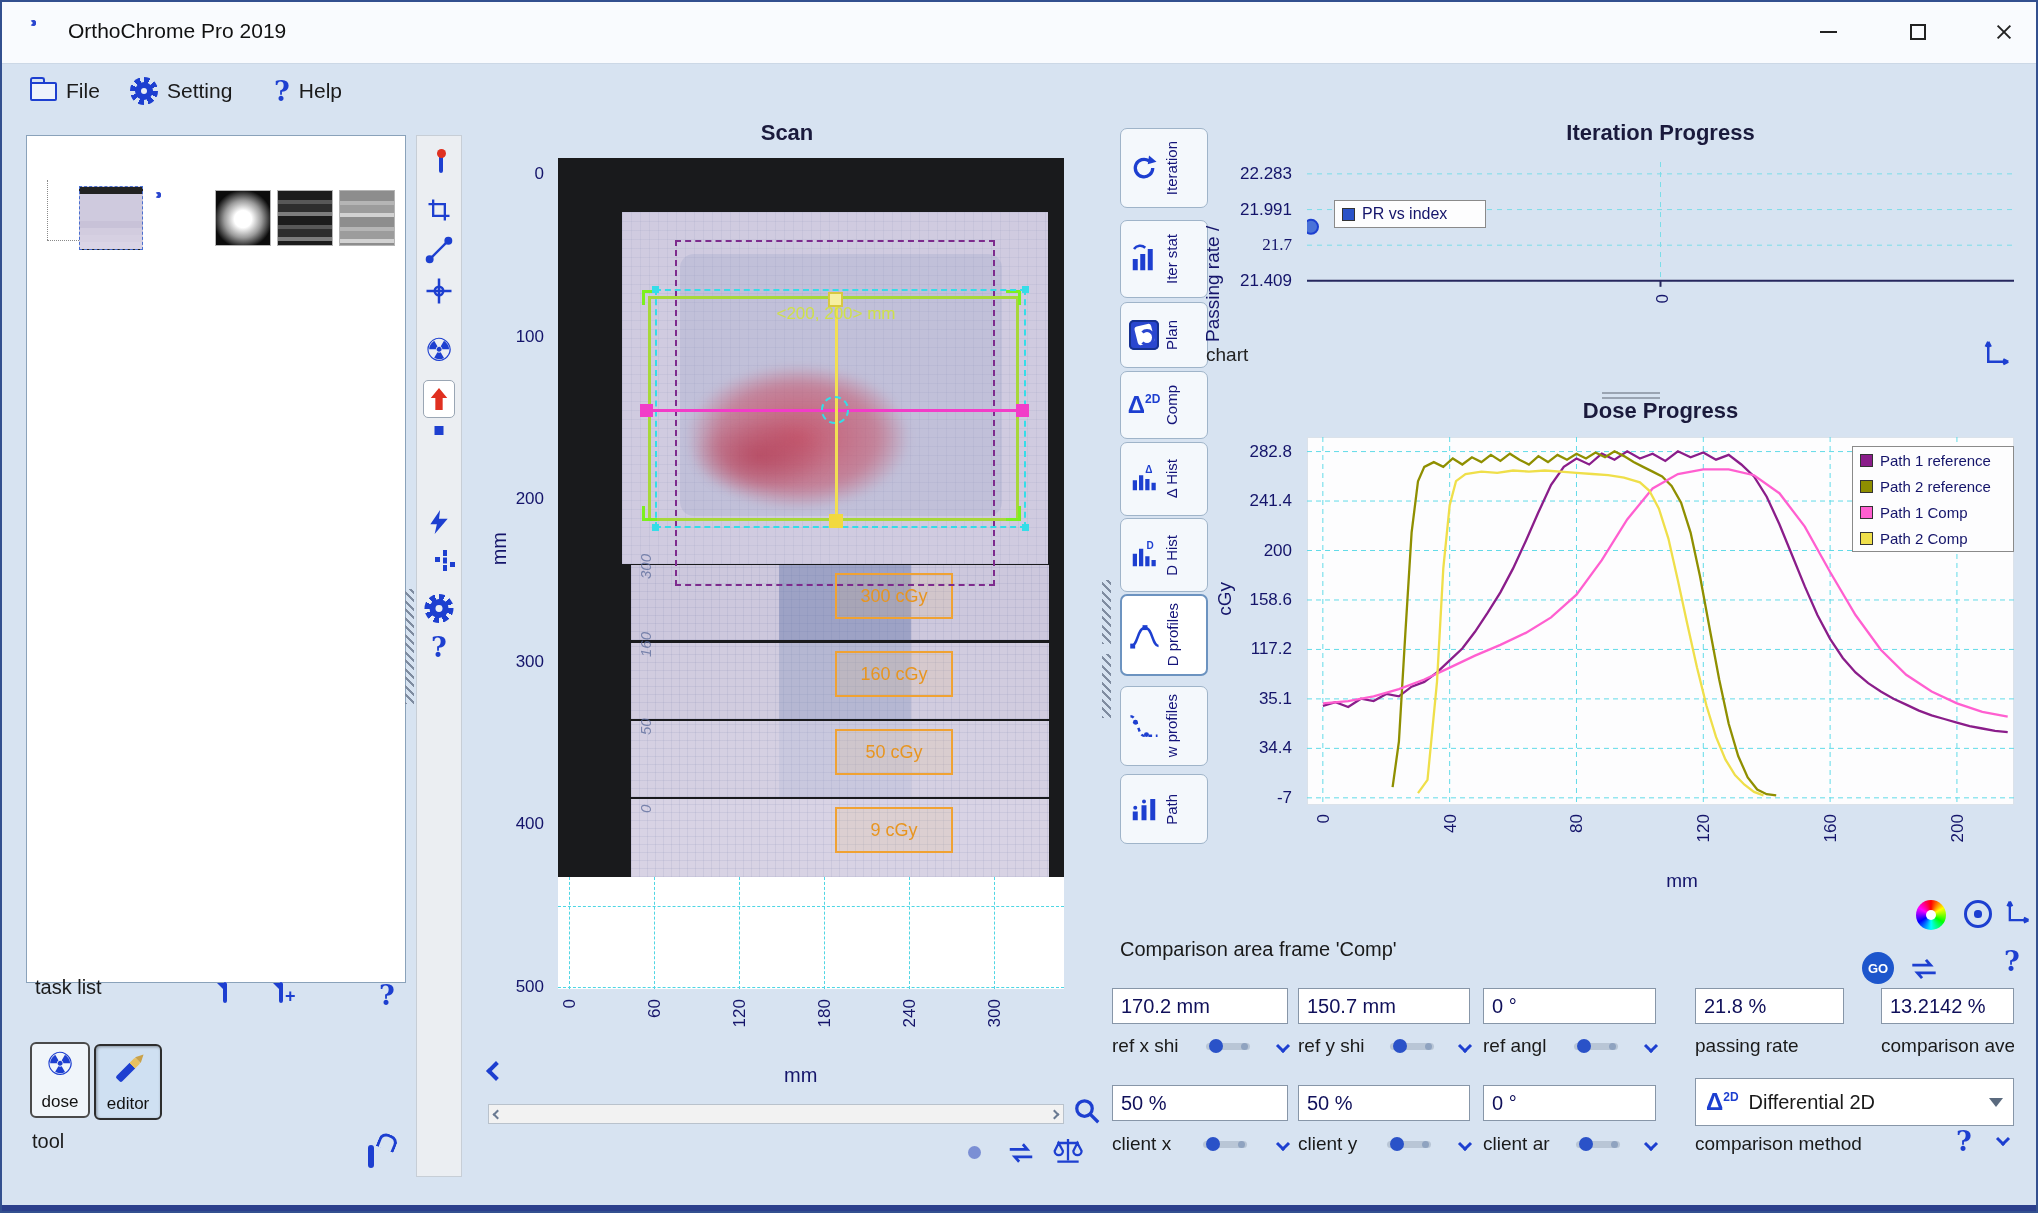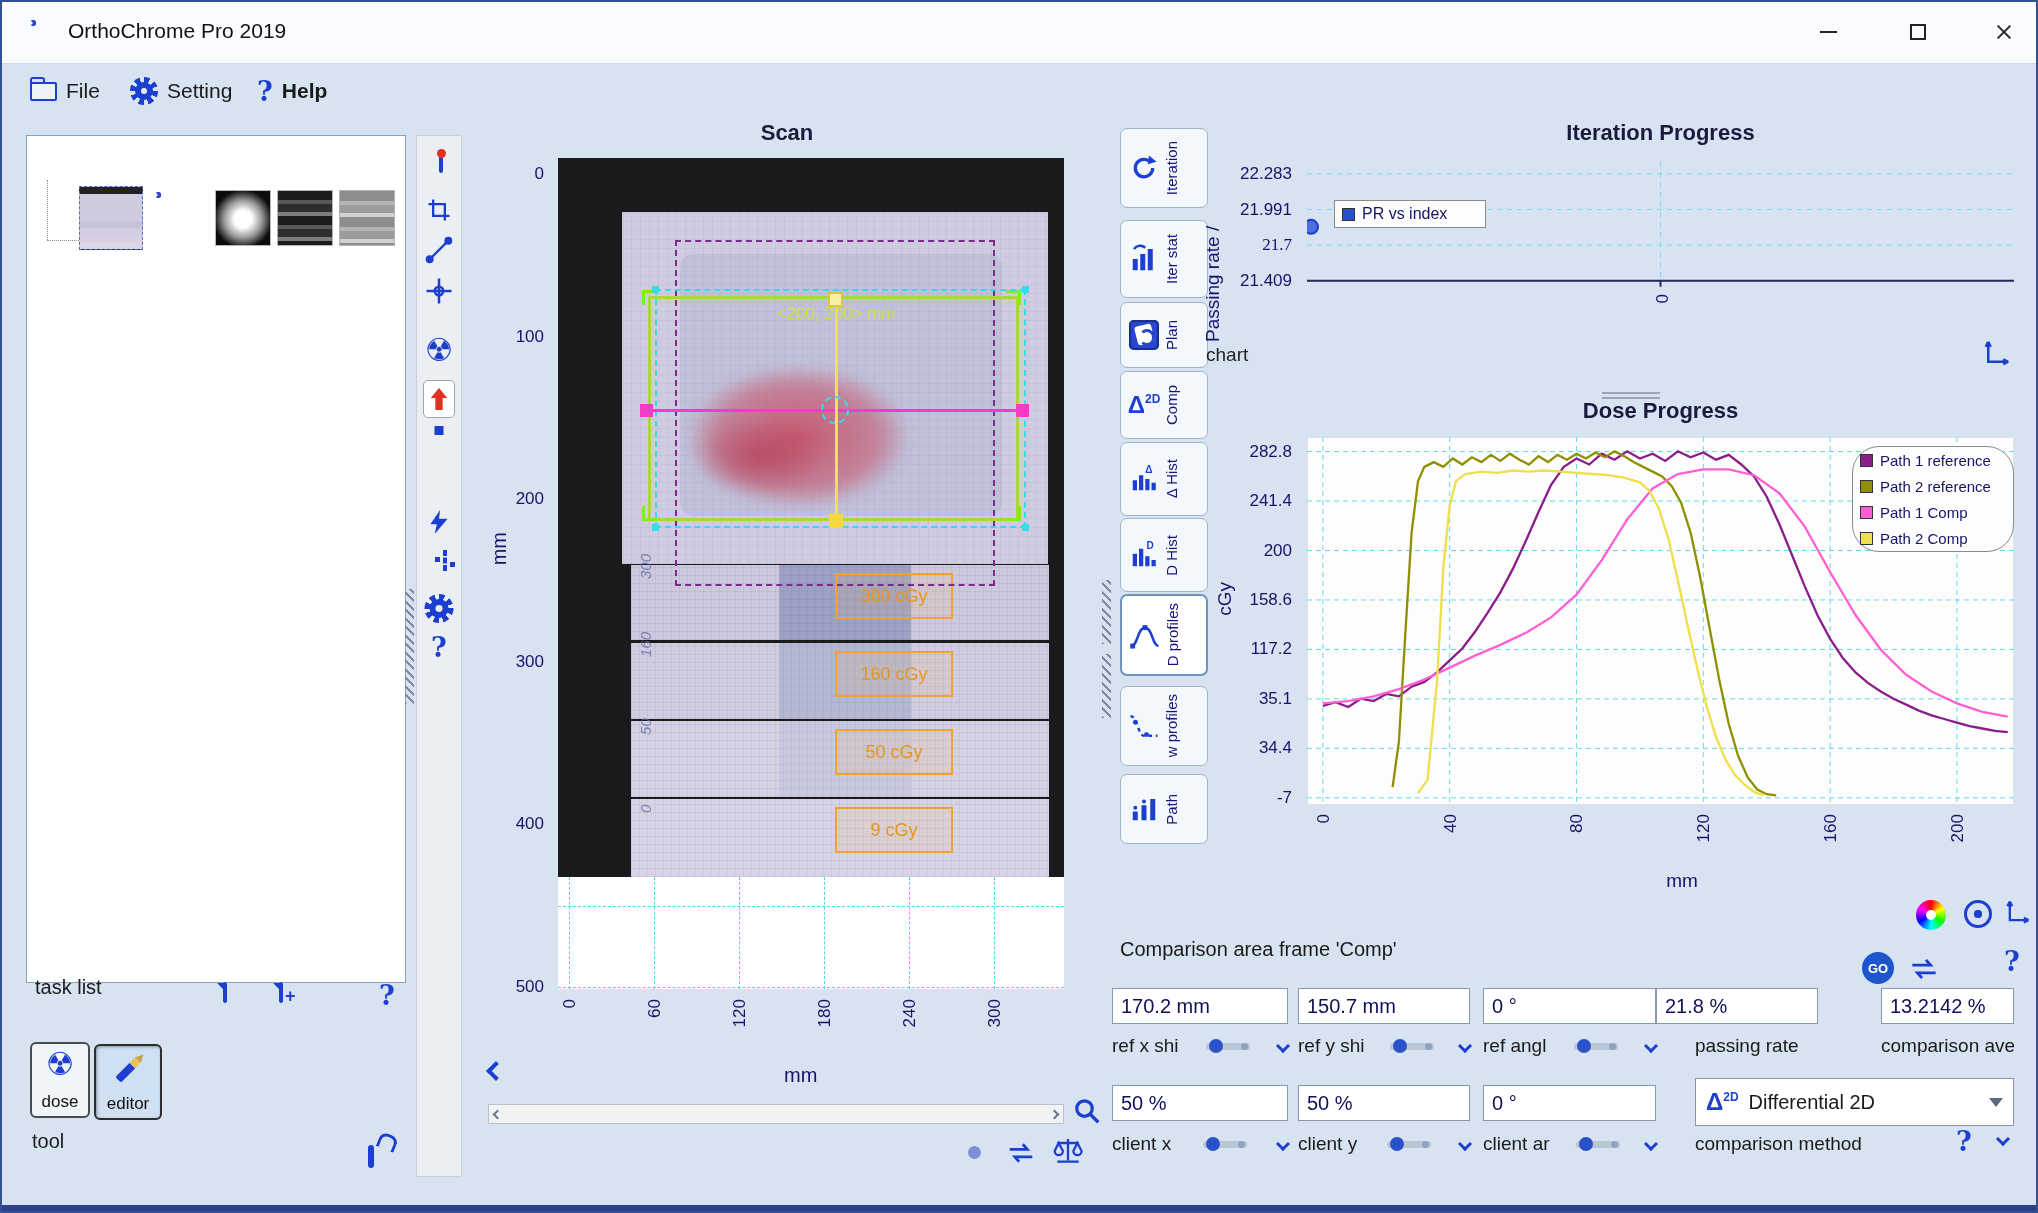--- a/index.html
+++ b/index.html
@@ -167,21 +167,21 @@
 
   
   <div class="menu-item" style="left:28px;">
     <span class="folder"></span>
     <span>File</span>
   </div>
   <div class="menu-item" style="left:128px;">
     <span class="gear" style="width:28px;height:28px;"></span>
     <span>Setting</span>
   </div>
-  <div class="menu-item" style="left:255px;font-weight:bold;">
+  <div class="menu-item" style="left:272px;">
     <span class="qmark"></span>
     <span>Help</span>
   </div>
 
   
   <div class="leftpanel">
     <div class="dotted-v" style="left:20px;top:44px;height:60px;"></div>
     <div class="dotted-h" style="left:20px;top:104px;width:32px;"></div>
 
     <div class="thumb thumb-film" style="left:52px;top:50px;width:64px;height:64px;border:1.5px dashed #4a6fd0;"></div>
@@ -528,21 +528,21 @@
     </svg>
   <div id="prof-xticks" class="abs" style="left:1305px;top:808px;width:707px;height:58px;">
       <div class="tickXv" style="left: 6.85202px;">0</div>
       <div class="tickXv" style="left: 133.668px;">40</div>
       <div class="tickXv" style="left: 260.484px;">80</div>
       <div class="tickXv" style="left: 387.3px;">120</div>
       <div class="tickXv" style="left: 514.117px;">160</div>
       <div class="tickXv" style="left: 640.933px;">200</div>
     </div>
   <div class="abs navy" style="left:1640px;top:868px;width:80px;text-align:center;font-size:19px;">mm</div>
-  <div id="prof-legend" class="legendbox" style="left:1850px;top:444px;width:162px;font-size:15px;border-radius:27px;">
+  <div id="prof-legend" class="legendbox" style="left:1850px;top:444px;width:162px;font-size:15px;">
     <div class="legrow">
         <span class="swatch" style="background: rgb(138, 29, 138);"></span>
         <span>Path 1 reference</span>
       </div>
     <div class="legrow">
         <span class="swatch" style="background: rgb(143, 143, 0);"></span>
         <span>Path 2 reference</span>
       </div>
     <div class="legrow">
         <span class="swatch" style="background: rgb(255, 95, 208);"></span>
@@ -570,21 +570,21 @@
   </span>
   <span class="gear abs" style="left:1956px;top:950px;width:30px;height:30px;"></span>
   <span class="qmark abs" style="left:2002px;top:944px;"></span>
 
   
   <div class="abs" style="left:1118px;top:936px;font-size:20px;">Comparison area frame 'Comp'</div>
 
   <input class="fieldbox" style="left: 1110px; top: 986px; width: 176px;" value="170.2 mm">
   <input class="fieldbox" style="left: 1296px; top: 986px; width: 172px;" value="150.7 mm">
   <input class="fieldbox" style="left: 1481px; top: 986px; width: 173px;" value="0 °">
-  <input class="fieldbox" style="left: 1654px; top: 986px; width: 162px;" value="21.8 %">
+  <input class="fieldbox" style="left: 1693px; top: 986px; width: 149px;" value="21.8 %">
   <input class="fieldbox" style="left: 1879px; top: 986px; width: 133px;" value="13.2142 %">
 
   <div class="ctrlrow" style="left:1110px;top:1030px;width:176px;">
     <span class="flabel">ref x shi</span>
     <span class="slider">
         <span class="knob"></span>
       </span>
     <span class="chev"></span>
   </div>
   <div class="ctrlrow" style="left:1296px;top:1030px;width:172px;">

